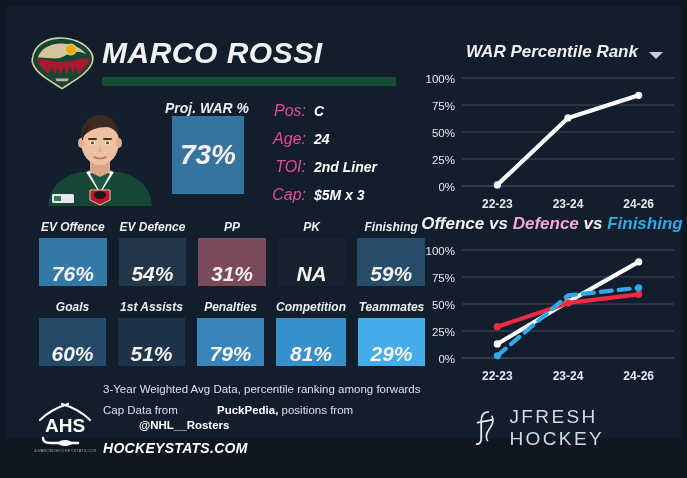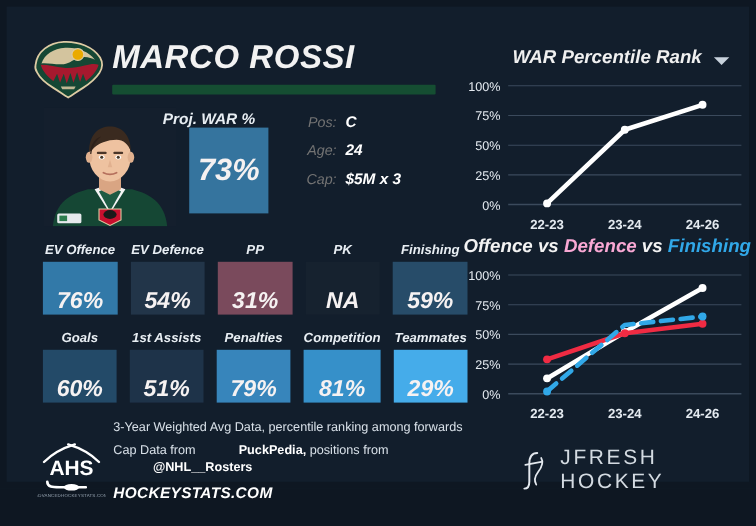--- a/index.html
+++ b/index.html
@@ -34,37 +34,37 @@
     background:#154e32;border-radius:1px;
   }
 
   
   #player-photo{
     left:34px;top:92px;width:120px;height:108px;overflow:hidden;
   }
 
   
   #war-label{
-    left:139px;top:94px;width:90px;text-align:center;
+    left:156px;top:94px;width:90px;text-align:center;
     font-size:14px;font-style:italic;font-weight:bold;color:#e8eef3;
   }
   #war-box{
     left:166px;top:110px;width:72px;height:78px;
     background:#35749e;display:flex;align-items:center;justify-content:center;
   }
   #war-box span{
     font-size:28px;font-weight:bold;font-style:italic;color:#f5f1f1;
   }
 
   
   #bio{left:248px;top:96px;width:150px;}
   .bio-row{display:flex;align-items:baseline;margin-bottom:10px;}
   .bio-key{
     width:52px;text-align:right;
-    font-size:13px;font-style:italic;color:#737373;font-weight:normal;
+    font-size:16px;font-style:italic;color:#ec4899;font-weight:normal;
     padding-right:8px;
   }
   .bio-val{
     font-size:14px;font-weight:bold;font-style:italic;color:#ffffff;
   }
 
   
   .stat-row{position:absolute;left:33px;width:386px;display:flex;gap:12px;}
   #stat-row-1{top:214px;}
   #stat-row-2{top:294px;}
@@ -178,20 +178,24 @@
   </div>
 
   <div class="abs" id="bio">
     <div class="bio-row">
       <div class="bio-key">Pos:</div>
       <div class="bio-val">C</div>
     </div>
     <div class="bio-row">
       <div class="bio-key">Age:</div>
       <div class="bio-val">24</div>
+    </div>
+    <div class="bio-row">
+      <div class="bio-key">TOI:</div>
+      <div class="bio-val">2nd Liner</div>
     </div>
     <div class="bio-row">
       <div class="bio-key">Cap:</div>
       <div class="bio-val">$5M x 3</div>
     </div>
   </div>
 
   <div class="stat-row" id="stat-row-1">
     <div class="stat-cell">
       <div class="stat-label">EV Offence</div>

